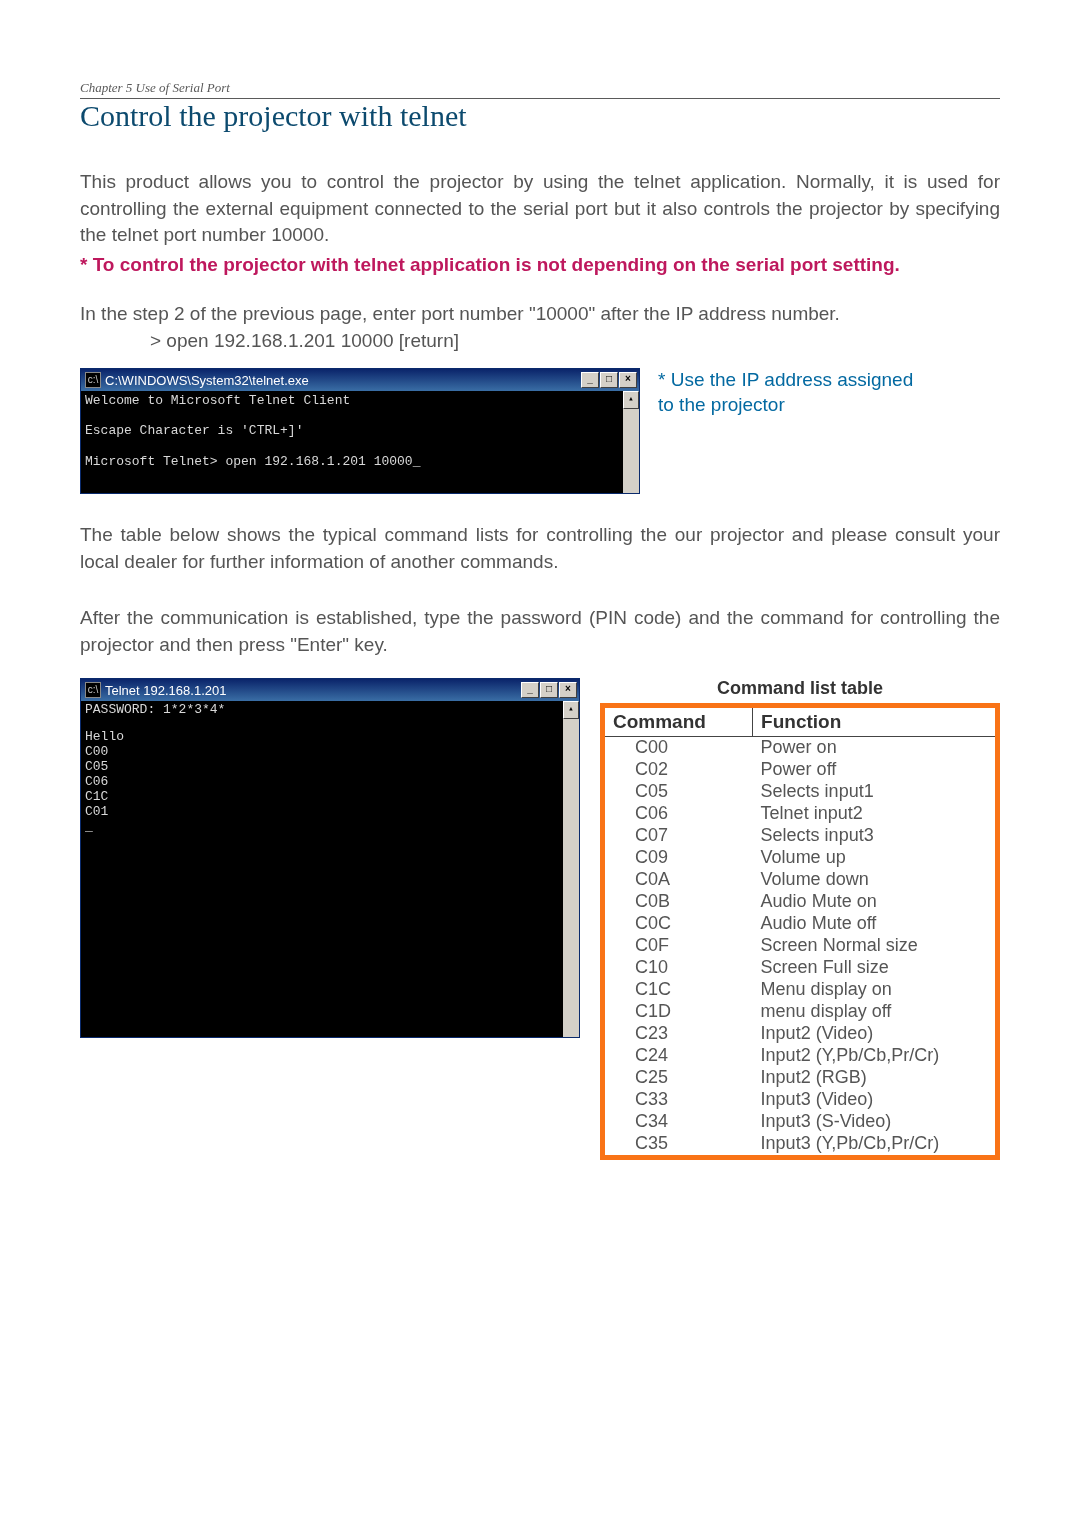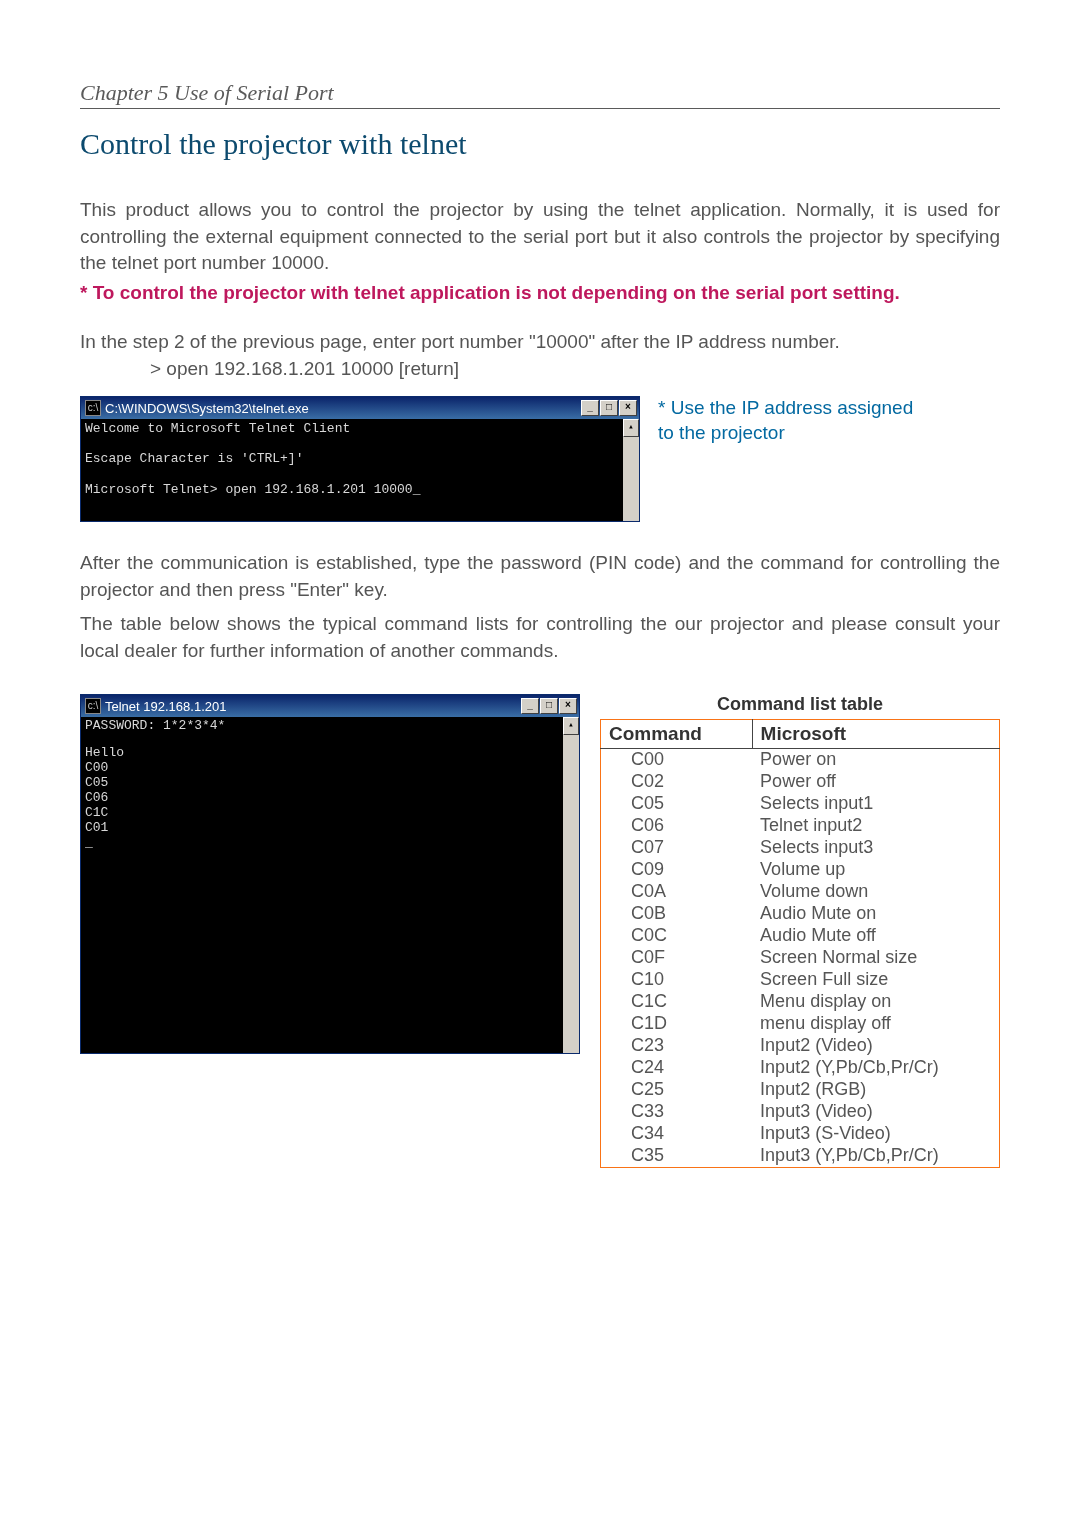--- a/index.html
+++ b/index.html
@@ -9,25 +9,24 @@
     font-family: Georgia, 'Times New Roman', serif;
     color: #333;
     width: 1080px;
   }
   .page {
     padding: 80px 80px 40px 80px;
   }
   .chapter-head {
     font-style: italic;
     font-family: Georgia, serif;
-    font-size: 22px;
+    font-size: 13px;
     color: #5a5a5a;
     border-bottom: 1px solid #5a5a5a;
     padding-bottom: 2px;
-    margin-bottom: 18px;
   }
   .section-title {
     font-family: Georgia, serif;
     font-size: 30px;
     color: #0c4a6e;
     margin: 0 0 36px 0;
     font-weight: normal;
   }
   .body-text {
     font-family: Arial, Helvetica, sans-serif;
@@ -183,21 +182,21 @@
     color: #333;
     flex:1;
   }
   .tbl-caption {
     font-weight: bold;
     color:#333;
     margin-bottom:4px;
     text-align:center;
   }
   .cmd-table {
-    border: 1px solid #f97316;
+    border: 5px solid #f97316;
     width: 100%;
     border-collapse: collapse;
     padding-left: 37px;
   }
   .cmd-table th {
     text-align: left;
     font-weight: bold;
     padding: 3px 8px;
     border-bottom: 1px solid #444;
     font-size: 19px;
@@ -265,22 +264,22 @@
         <div>Welcome to Microsoft Telnet Client</div>
         <div style="height:14px"></div>
         <div>Escape Character is 'CTRL+]'</div>
         <div style="height:14px"></div>
         <div>Microsoft Telnet&gt; open 192.168.1.201 10000_</div>
       </div>
     </div>
     <div class="side-note">* Use the IP address assigned to the projector</div>
   </div>
 
+  <p class="body-text" style="margin-bottom:30px">The table below shows the typical command lists for controlling the our projector and please consult your local dealer for further information of another commands.</p>
   <p class="body-text">After the communication is established, type the password (PIN code) and the command for controlling the projector and then press "Enter" key.</p>
-  <p class="body-text" style="margin-bottom:30px">The table below shows the typical command lists for controlling the our projector and please consult your local dealer for further information of another commands.</p>
 
   <div class="row2">
 
     <div class="terminal2">
       <div class="term-titlebar">
         <span class="term-icon">c:\</span>
         <span class="term-title-text">Telnet 192.168.1.201</span>
         <span class="term-btns">
           <span class="term-btn">_</span>
           <span class="term-btn">□</span>
@@ -302,21 +301,21 @@
         <div>_</div>
       </div>
     </div>
 
     <div class="tbl-wrap">
       <div class="tbl-caption">Command list table</div>
       <table class="cmd-table">
         <thead>
           <tr>
             <th>Command</th>
-            <th>Microsoft</th>
+            <th>Function</th>
           </tr>
         </thead>
         <tbody id="cmd-tbody">
         <tr>
               <td>C00</td>
               <td>Power on</td>
             </tr>
             <tr>
               <td>C02</td>
               <td>Power off</td>

